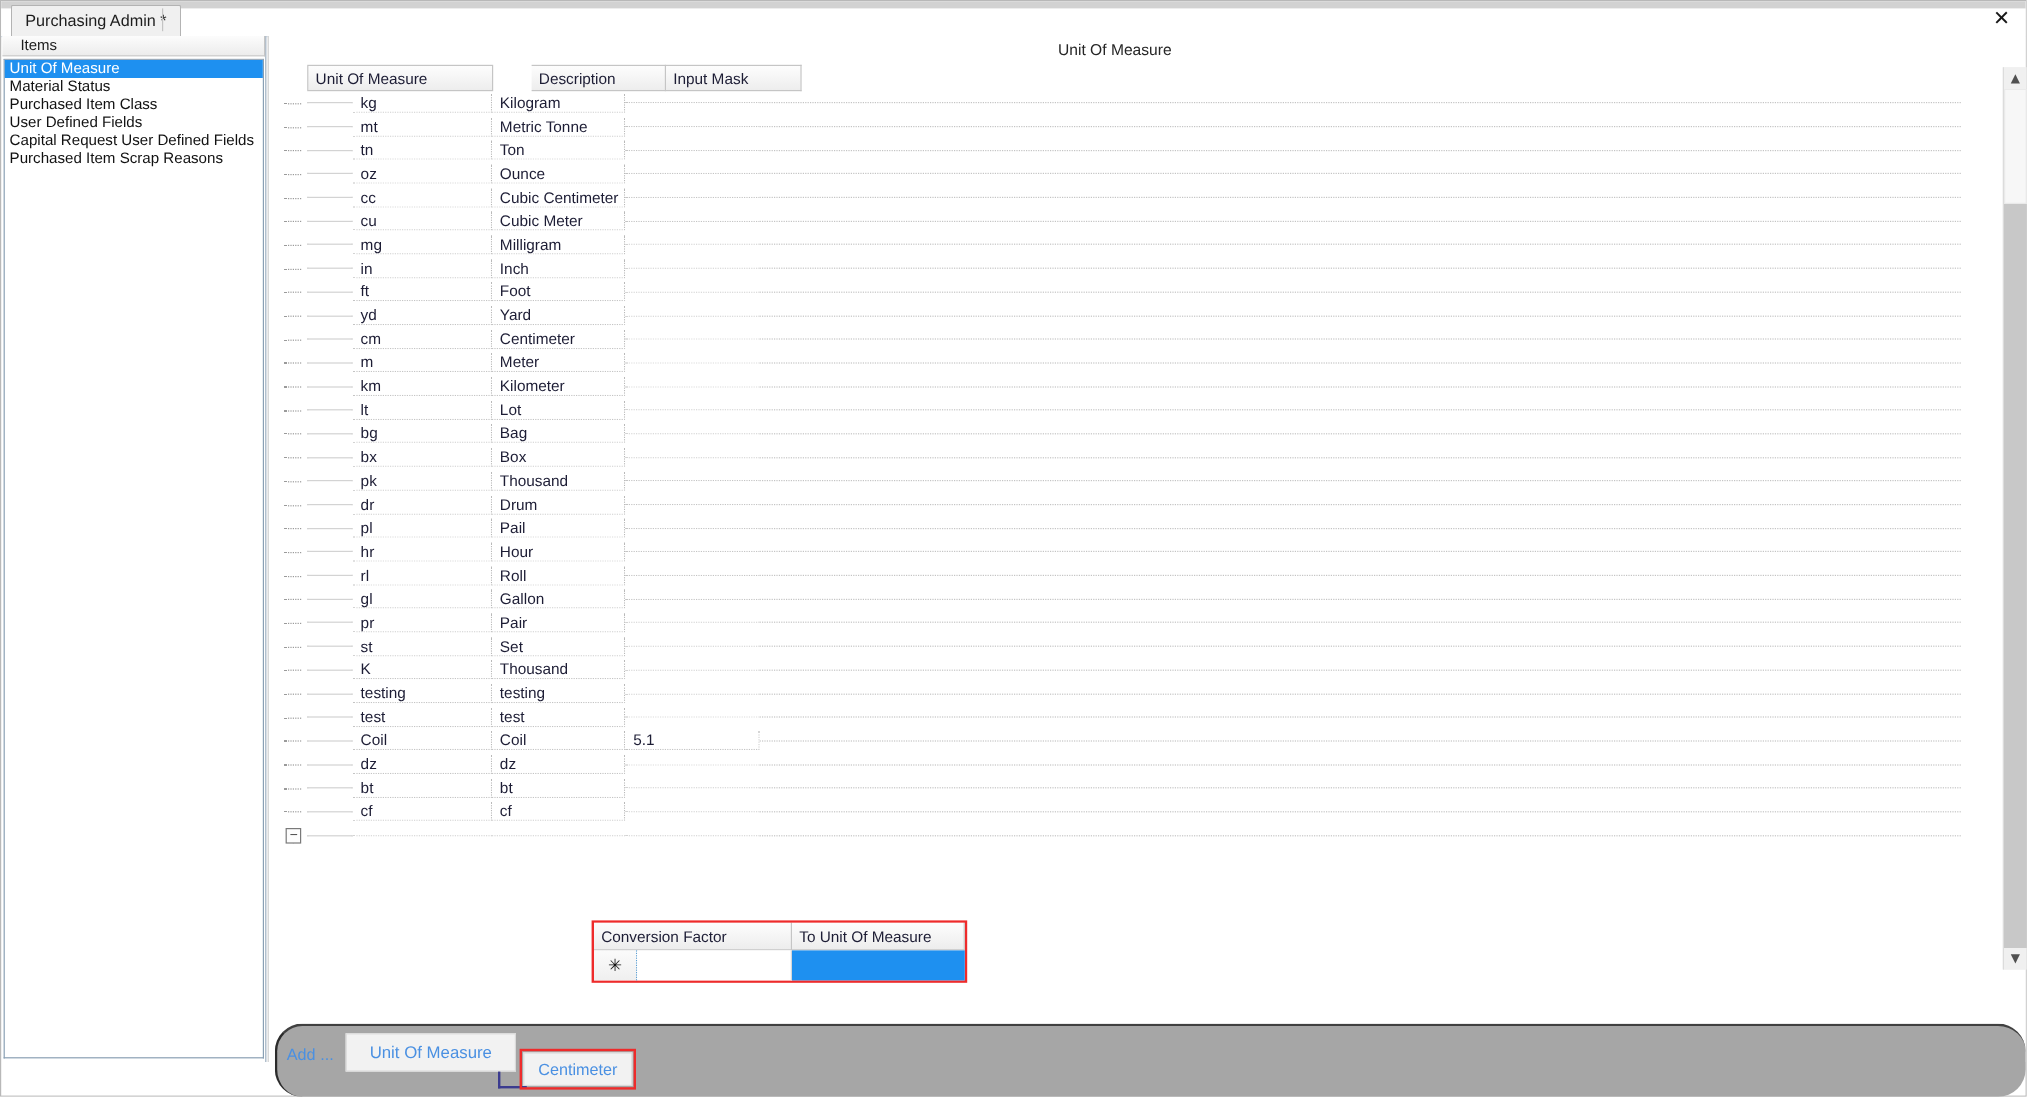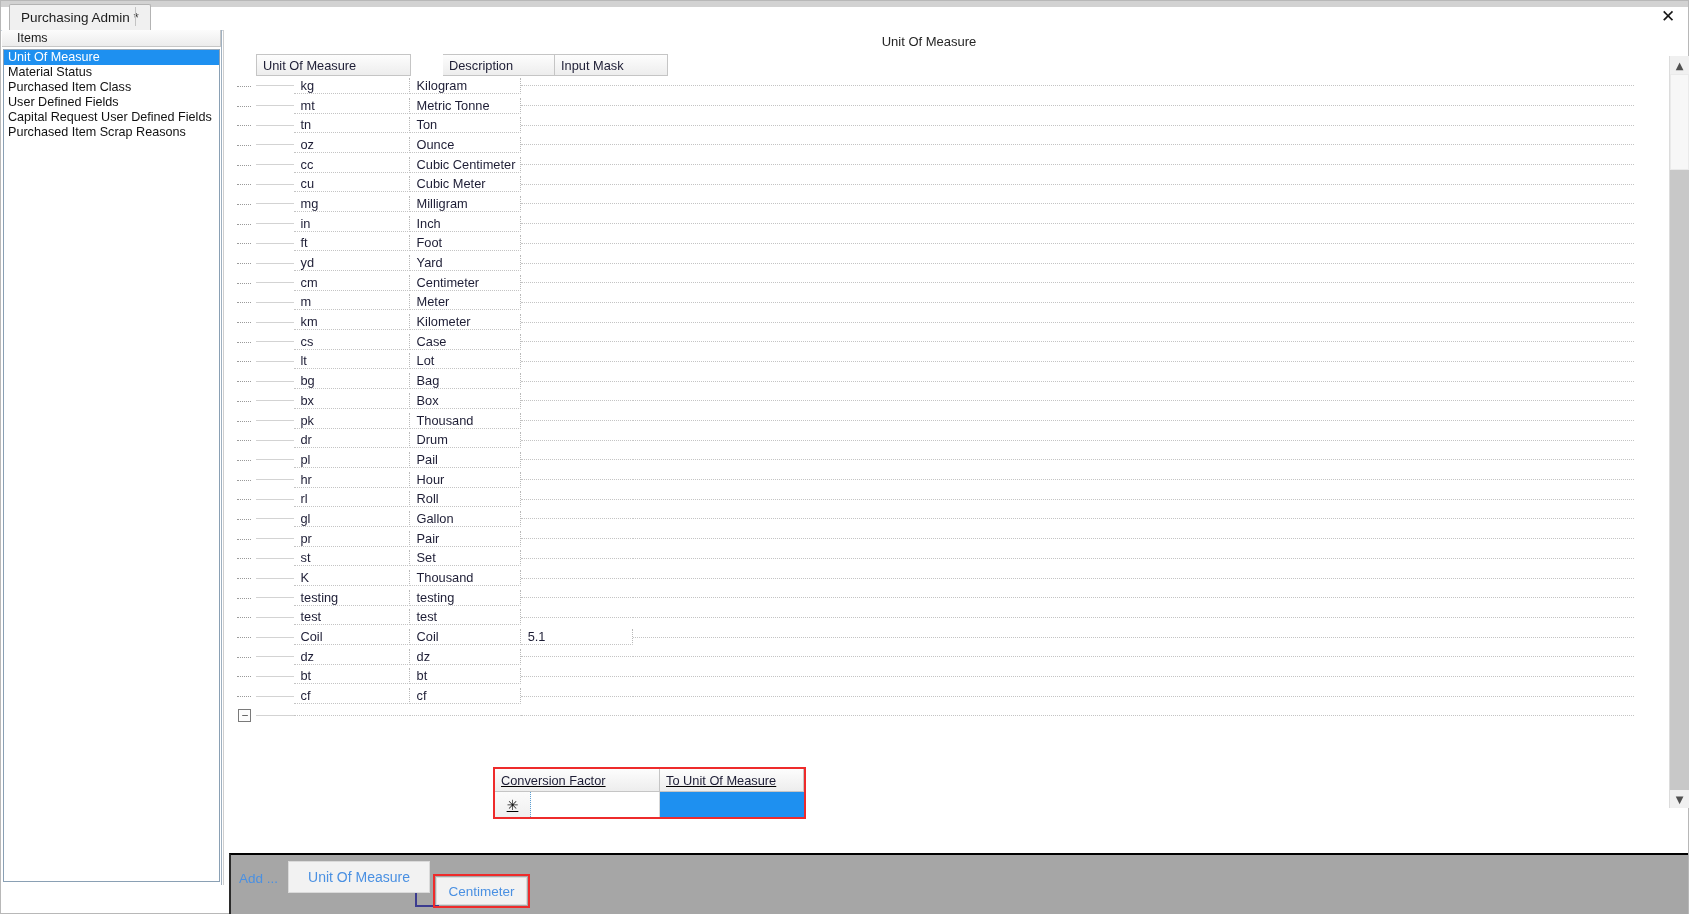--- a/index.html
+++ b/index.html
@@ -223,21 +223,20 @@
     font-family: "DejaVu Sans", sans-serif;
   }
 
   
   .conv-panel {
     position: absolute; left: 269px; top: 737px;
     width: 313px; height: 52px;
     border: 2px solid #ee2b2b;
     box-sizing: border-box;
     background: #ffffff;
-    text-decoration: underline;
   }
   .conv-head { display: flex; height: 23px; }
   .conv-h {
     background: linear-gradient(to bottom, #fdfdfd 0%, #ededed 100%);
     border-right: 1px solid #c5c5c5;
     border-bottom: 1px solid #c5c5c5;
     box-sizing: border-box;
     display: flex; align-items: center;
     padding-left: 6px;
     font-size: 12.8px;
@@ -266,23 +265,24 @@
     width: 144px;
     background: #1e90f0;
     box-sizing: border-box;
   }
 
   
   .bottom-bar {
     position: absolute; left: 228px; top: 852px;
     width: 1459px; height: 61px;
     background: #a6a6a6;
-    border-top: 2px solid #000000;
+    border-top: 2px solid #404040;
     border-left: 2px solid #2b2b2b;
     box-sizing: border-box;
+    border-radius: 23px;
   }
   .add-label {
     position: absolute; left: 8px; top: 16px;
     font-size: 13.5px;
     color: #4a90e2;
     white-space: nowrap;
   }
   .tab-btn {
     position: absolute;
     background: #f2f2f2;
@@ -498,31 +498,20 @@
             <div class="cell c2">Kilometer</div>
             <div class="cell c3"></div>
             <div class="cell c4"></div>
           </div>
           <div class="grid-row">
             <div class="row-indicator">
               <div class="vline"></div>
               <div class="dots"></div>
             </div>
             <div class="row-btn"></div>
-            <div class="cell c1">cs</div>
-            <div class="cell c2">Case</div>
-            <div class="cell c3"></div>
-            <div class="cell c4"></div>
-          </div>
-          <div class="grid-row">
-            <div class="row-indicator">
-              <div class="vline"></div>
-              <div class="dots"></div>
-            </div>
-            <div class="row-btn"></div>
             <div class="cell c1">lt</div>
             <div class="cell c2">Lot</div>
             <div class="cell c3"></div>
             <div class="cell c4"></div>
           </div>
           <div class="grid-row">
             <div class="row-indicator">
               <div class="vline"></div>
               <div class="dots"></div>
             </div>

